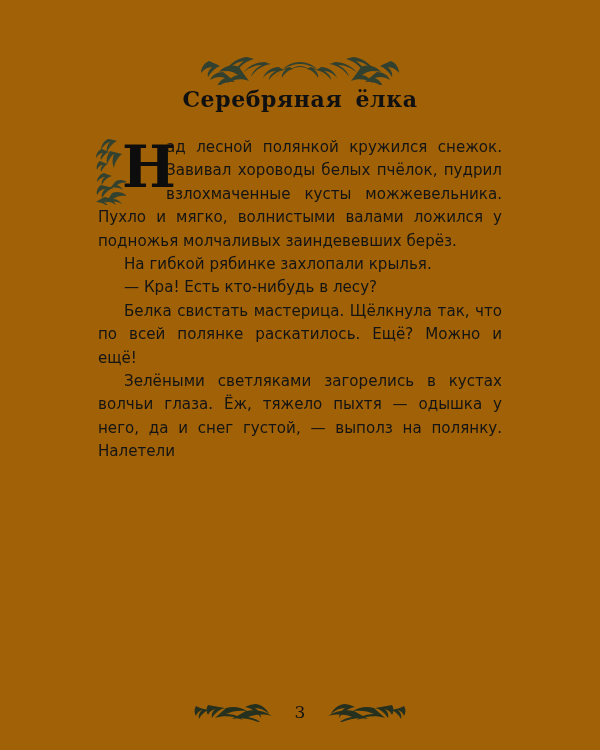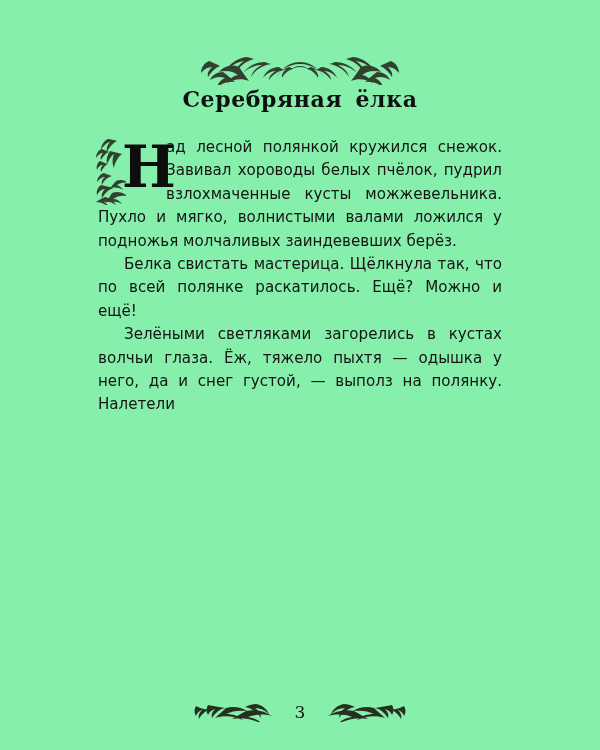--- a/index.html
+++ b/index.html
@@ -12,21 +12,21 @@
     background: #ffffff;
     font-family: "DejaVu Sans", sans-serif;
     color: #111111;
     overflow: hidden;
     position: relative;
   }
 
   .page {
     position: absolute;
     inset: 0;
-    background: #86efac;
+    background: #a16207;
   }
 
   
   .header-ornament {
     position: absolute;
     top: 52px;
     left: 0;
     width: 600px;
     height: 34px;
     display: flex;
@@ -169,21 +169,27 @@
             <path d="M9 60 c5 1 9 4 11 8 c-4 -3 -8 -4 -12 -3 c3 2 5 4 6 7 c-4 -5 -9 -7 -14 -7 c3 -2 6 -4 9 -5 z"></path>
           </g>
         </svg>
         <span class="dropcap-letter">Н</span>
       </span>
       <span>ад лесной полянкой кружился снежок. Завивал хороводы белых пчёлок, пудрил взлохмаченные кусты можжевельника. Пухло и мягко, волнистыми валами ложился у подножья молчаливых заиндевевших берёз.</span>
     </p>
 
 
 
-
+    <p class="para">
+      <span>На гибкой рябинке захлопали крылья.</span>
+    </p>
+
+    <p class="para">
+      <span>— Кра! Есть кто-нибудь в лесу?</span>
+    </p>
 
 
 
     <p class="para">
       <span>Белка свистать мастерица. Щёлкнула так, что по всей полянке раскатилось. Ещё? Можно и ещё!</span>
     </p>
 
     <p class="para">
       <span>Зелёными светляками загорелись в кустах волчьи глаза. Ёж, тяжело пыхтя — одышка у него, да и снег густой, — выполз на полянку. Налетели</span>
     </p>

